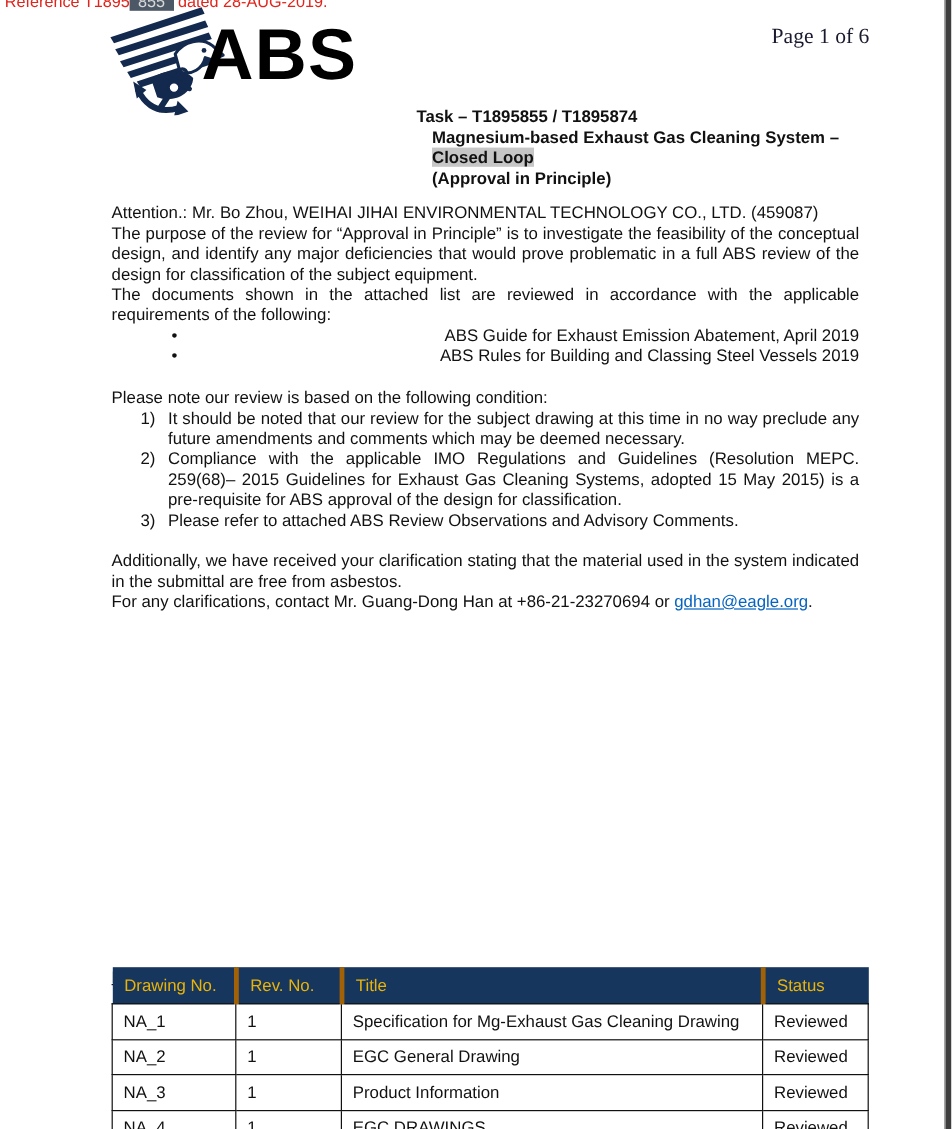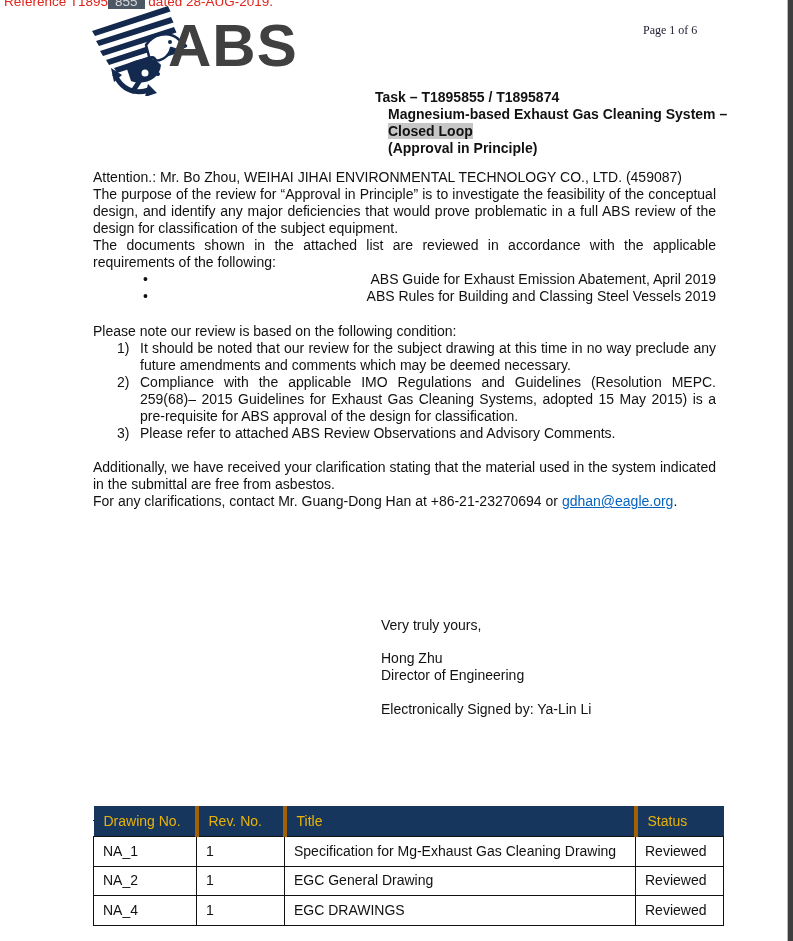--- a/index.html
+++ b/index.html
@@ -15,26 +15,26 @@
   
   .ref-line { position:absolute; top:-7px; left:4px; color:#e0251c;
     font-size:13.5px; white-space:nowrap; }
   .ref-line .redacted { background:#4c5866; color:#d8d8d8; padding:0 7px; }
 
   
   .logo { position:absolute; left:88px; top:4px; width:230px; height:88px; }
   .logo svg { position:absolute; left:0; top:0; }
   .logo .abs-text { position:absolute; left:80px; top:12px;
     font-size:60px; line-height:60px; font-weight:bold; letter-spacing:1px;
-    color:#404040; }
+    color:#000000; }
 
   .page-number { position:absolute; left:643px; top:22px;
-    font-family:"Liberation Serif", serif; font-size:12px; color:#1a1a2e; }
+    font-family:"Liberation Serif", serif; font-size:18px; color:#1a1a2e; }
 
-  .task-block { position:absolute; left:347px; top:89px; font-weight:bold;margin-left:28px; }
+  .task-block { position:absolute; left:347px; top:89px; font-weight:bold; }
   .task-block div { height:17px; }
   .task-indent { padding-left:13px; }
   .hl { background:#c6c6c6; }
 
   .body-col { position:absolute; left:93px; top:169px; width:623px; }
   .body-col p { margin:0; }
   .just { text-align:justify; }
   .mb18 { margin-bottom:18px; }
   .mb16 { margin-bottom:16px; }
   .mb15 { margin-bottom:15px; }
@@ -139,26 +139,20 @@
       </li>
     </ol>
 
     <p class="just mb16">Additionally, we have received your clarification stating that the material used in the system indicated in the submittal are free from asbestos.</p>
 
     <p>
       <span>For any clarifications, contact Mr. Guang-Dong Han at +86-21-23270694 or </span><a href="#" class="mail-link">gdhan@eagle.org</a><span>.</span>
     </p>
   </div>
 
-  <div class="sig-block">
-    <div>Very truly yours,</div>
-    <div class="sig-gap16">Hong Zhu</div>
-    <div>Director of Engineering</div>
-    <div class="sig-gap17">Electronically Signed by: Ya-Lin Li</div>
-  </div>
 
   <div class="doclist-heading">Documents List</div>
 
   <table class="docs">
     <colgroup>
         <col style="width:103px">
         <col style="width:88px">
         <col style="width:351px">
         <col style="width:88px">
       </colgroup>
@@ -177,20 +171,26 @@
         <td>Specification for Mg-Exhaust Gas Cleaning Drawing</td>
         <td>Reviewed</td>
       </tr>
       <tr>
         <td>NA_2</td>
         <td>1</td>
         <td>EGC General Drawing</td>
         <td>Reviewed</td>
       </tr>
       <tr>
+        <td>NA_3</td>
+        <td>1</td>
+        <td>Product Information</td>
+        <td>Reviewed</td>
+      </tr>
+      <tr>
         <td>NA_4</td>
         <td>1</td>
         <td>EGC DRAWINGS</td>
         <td>Reviewed</td>
       </tr>
     </tbody>
   </table>
 
   <div class="edge-strip"></div>
 </div>

